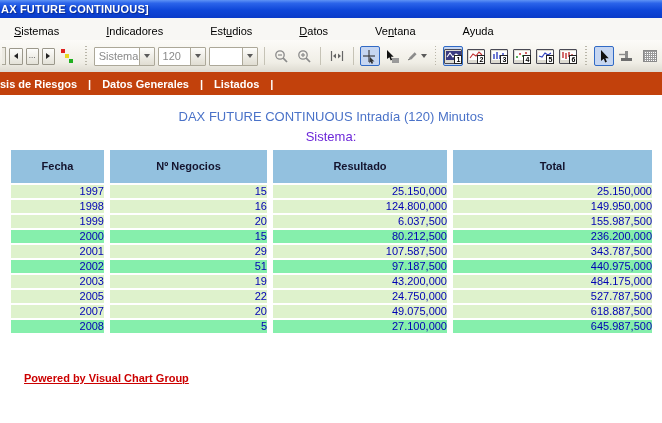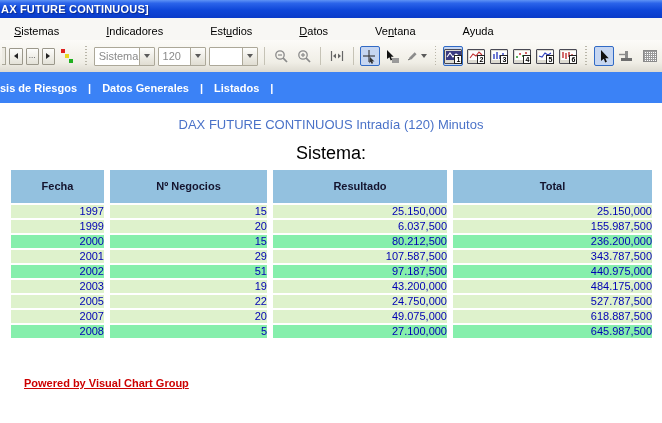--- a/index.html
+++ b/index.html
@@ -80,29 +80,29 @@
   }
 
   .pattern-swatch {
     width:14px; height:12px; border:1px solid #8A8A8A; background:#fff;
     background-image:linear-gradient(#9A9A9A 1px,transparent 1px),linear-gradient(90deg,#9A9A9A 1px,transparent 1px);
     background-size:2px 2px;
   }
 
   
   .navybar {
-    height:31px; background:#3b82f6; color:#FFF; font-weight:bold;
+    height:23px; background:#c2410c; color:#FFF; font-weight:bold;
     display:flex; align-items:center; gap:11px; white-space:nowrap;
   }
   .navybar .tab { cursor:pointer; }
   .navybar .tsep { font-weight:bold; }
 
   
   .report-title { text-align:center; color:#4A72C8; font-size:13px; margin-top:14px; }
-  .report-sub   { text-align:center; color:#000000; font-size:18px; margin-top:11px; }
+  .report-sub   { text-align:center; color:#6d28d9; font-size:13px; margin-top:5px; }
 
   table.report {
     margin-left:5px; margin-top:4px; width:653px;
     border-collapse:separate; border-spacing:6px 2px; table-layout:fixed;
   }
   table.report th {
     background:#93C1DF; color:#14142E; font-weight:bold; font-size:11px;
     height:13px; line-height:13px; text-align:center; padding:10px;
   }
   table.report td {
@@ -338,20 +338,26 @@
       </tr>
     </thead>
     <tbody>
       <tr class="green">
         <td>1997</td>
           <td>15</td>
           <td>25.150,000</td>
           <td>25.150,000</td>
       </tr>
       <tr class="green">
+        <td>1998</td>
+          <td>16</td>
+          <td>124.800,000</td>
+          <td>149.950,000</td>
+      </tr>
+      <tr class="green">
         <td>1999</td>
           <td>20</td>
           <td>6.037,500</td>
           <td>155.987,500</td>
       </tr>
       <tr class="yellow">
         <td>2000</td>
           <td>15</td>
           <td>80.212,500</td>
           <td>236.200,000</td>

